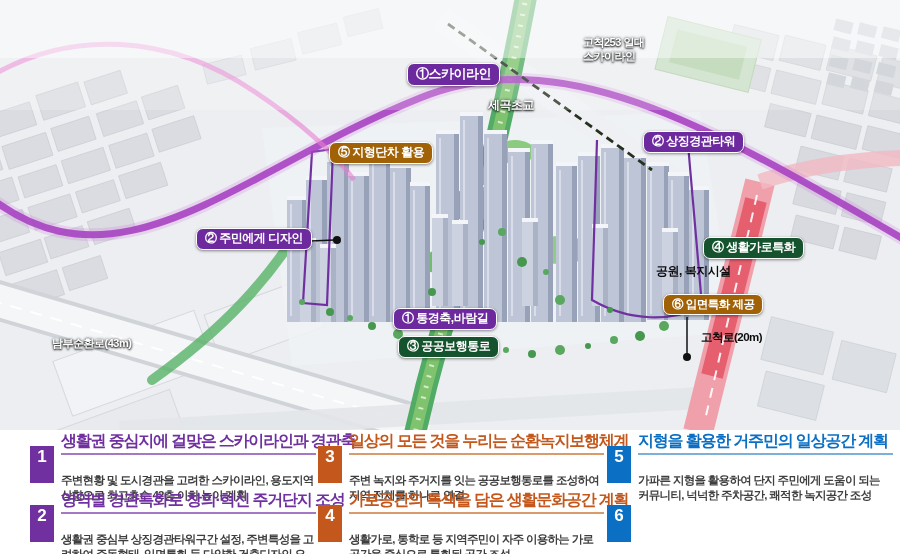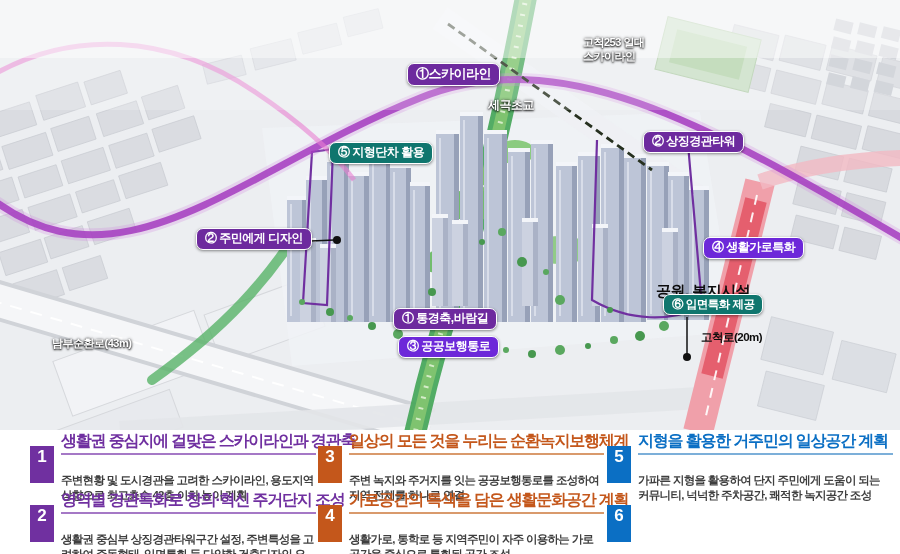--- a/index.html
+++ b/index.html
@@ -7,22 +7,22 @@
   .stage{position:relative;width:900px;height:554px;overflow:hidden}
 
   
   .scene{position:absolute;top:0;left:0;width:900px;height:430px;background:#eceef1}
   .scene svg{position:absolute;top:0;left:0}
 
   .co{position:absolute;padding:2px 8px 3px;border:1.5px solid #fff;border-radius:7px;
       font-weight:700;font-size:12px;color:#fff;white-space:nowrap;letter-spacing:-0.5px;
       box-shadow:0 1px 3px rgba(0,0,0,.45);line-height:1.25}
   .co.purple{background:#6d2a9e}
-  .co.blue{background:#0f766e}
-  .co.brown{background:#6d28d9}
+  .co.blue{background:#a16207}
+  .co.brown{background:#14532d}
 
   .mlabel{position:absolute;font-weight:700;white-space:nowrap;letter-spacing:-0.5px;font-size:11px;line-height:1.25}
   .mlabel.light{color:#fff;text-shadow:0 1px 2px rgba(0,0,0,.95),0 0 3px rgba(0,0,0,.8)}
   .mlabel.dark{color:#0d0d0d}
   .mlabel.center{text-align:left}
 
   
   .legend{position:absolute;top:430px;left:0;width:900px;height:124px;background:#fff}
   .blk{position:absolute;width:286px;display:flex;gap:7px}
   .num{flex:0 0 24px;width:24px;height:37px;margin-top:15px;color:#fff;font-weight:700;
@@ -306,21 +306,21 @@
 
       <rect x="0" y="0" width="900" height="58" fill="#ffffff" opacity="0.45"></rect>
       <rect x="0" y="0" width="900" height="110" fill="#ffffff" opacity="0.2"></rect>
     </svg>
 
     <div class="mlabel light center" style="left:583px;top:36px;width:104px">
       <div>고척253 일대</div>
       <div>스카이라인</div>
     </div>
     <div class="mlabel light" style="left:488px;top:98px;font-size:12px">세곡초교</div>
-    <div class="mlabel dark" style="left:656px;top:282px;font-size:15px">공원, 복지시설</div>
+    <div class="mlabel dark" style="left:656px;top:264px;font-size:12px">공원, 복지시설</div>
     <div class="mlabel dark" style="left:701px;top:330px;font-size:11.5px">고척로(20m)</div>
     <div class="mlabel light" style="left:52px;top:337px">남부순환로(43m)</div>
 
     <div class="co purple" style="left:407px;top:63px;font-size:13px">①스카이라인</div>
     <div class="co blue" style="left:329px;top:142px">⑤ 지형단차 활용</div>
     <div class="co purple" style="left:643px;top:131px">② 상징경관타워</div>
     <div class="co purple" style="left:196px;top:228px">② 주민에게 디자인</div>
     <div class="co brown" style="left:703px;top:237px">④ 생활가로특화</div>
     <div class="co purple" style="left:393px;top:308px">① 통경축,바람길</div>
     <div class="co brown" style="left:398px;top:336px">③ 공공보행통로</div>

